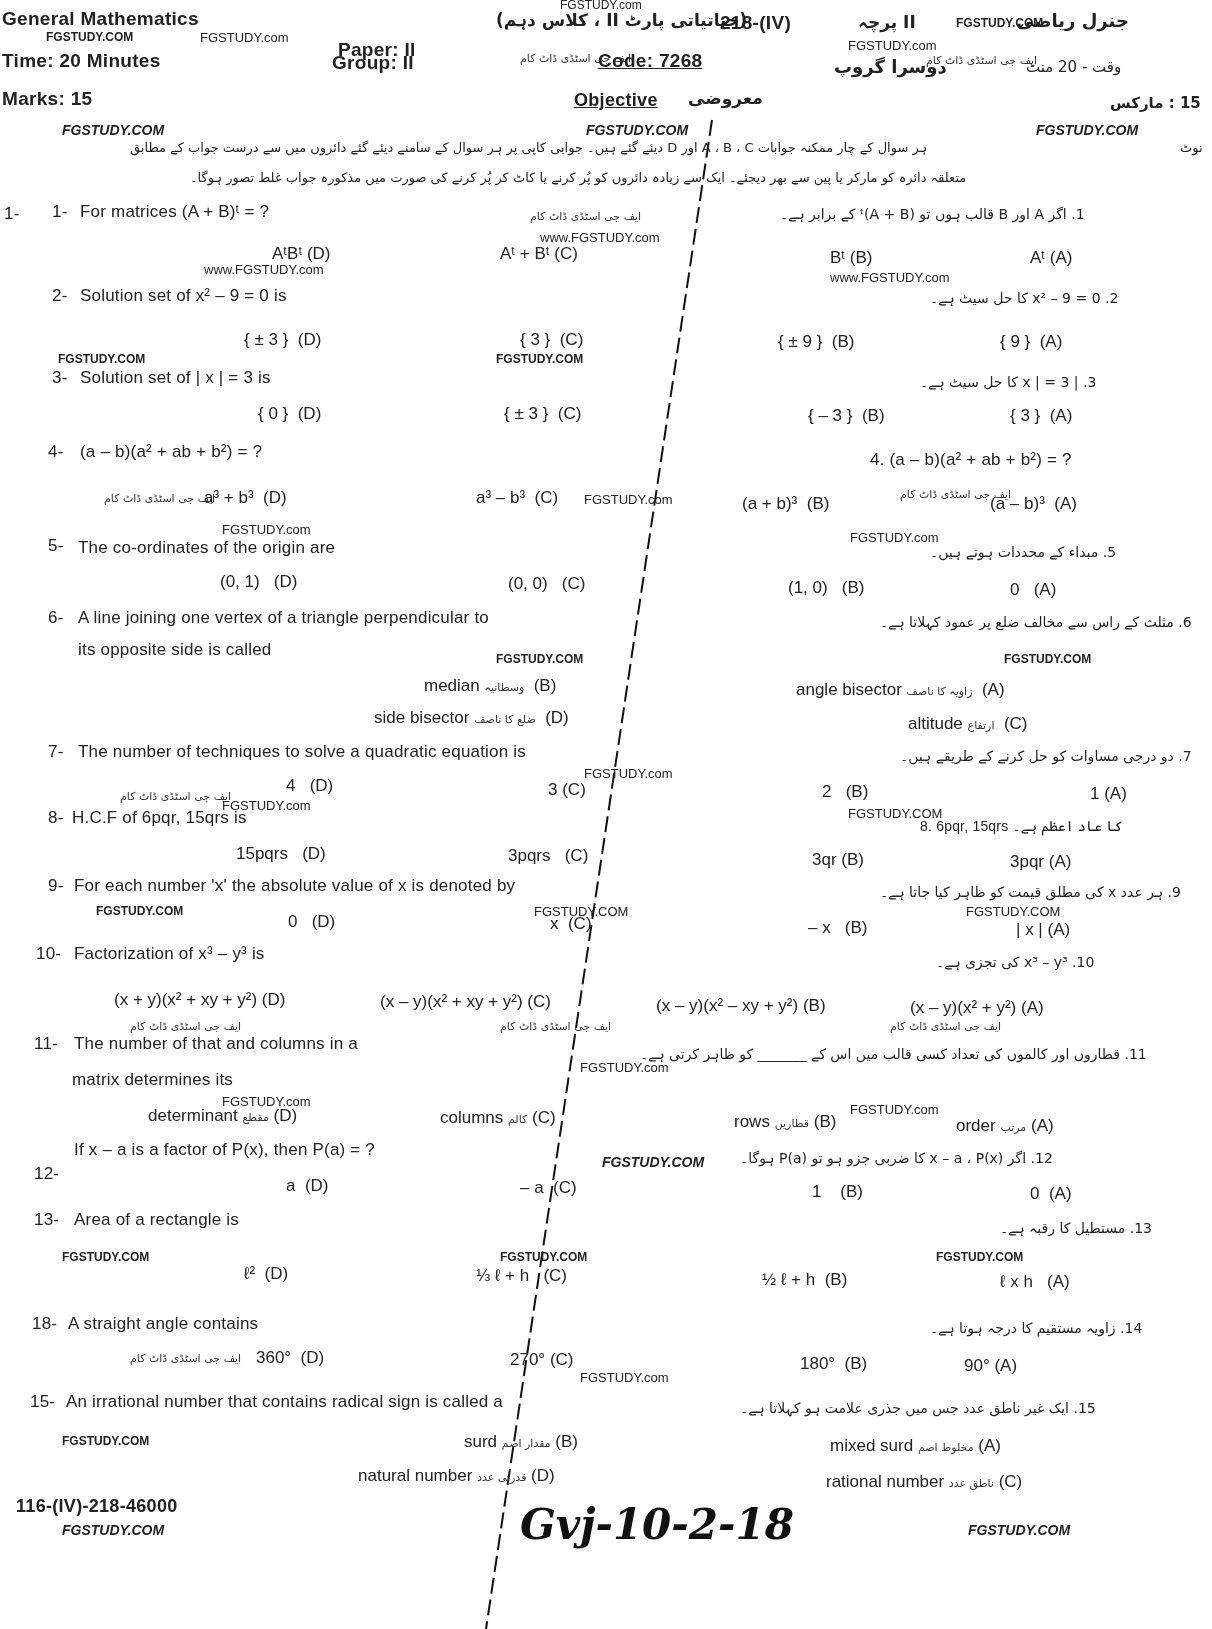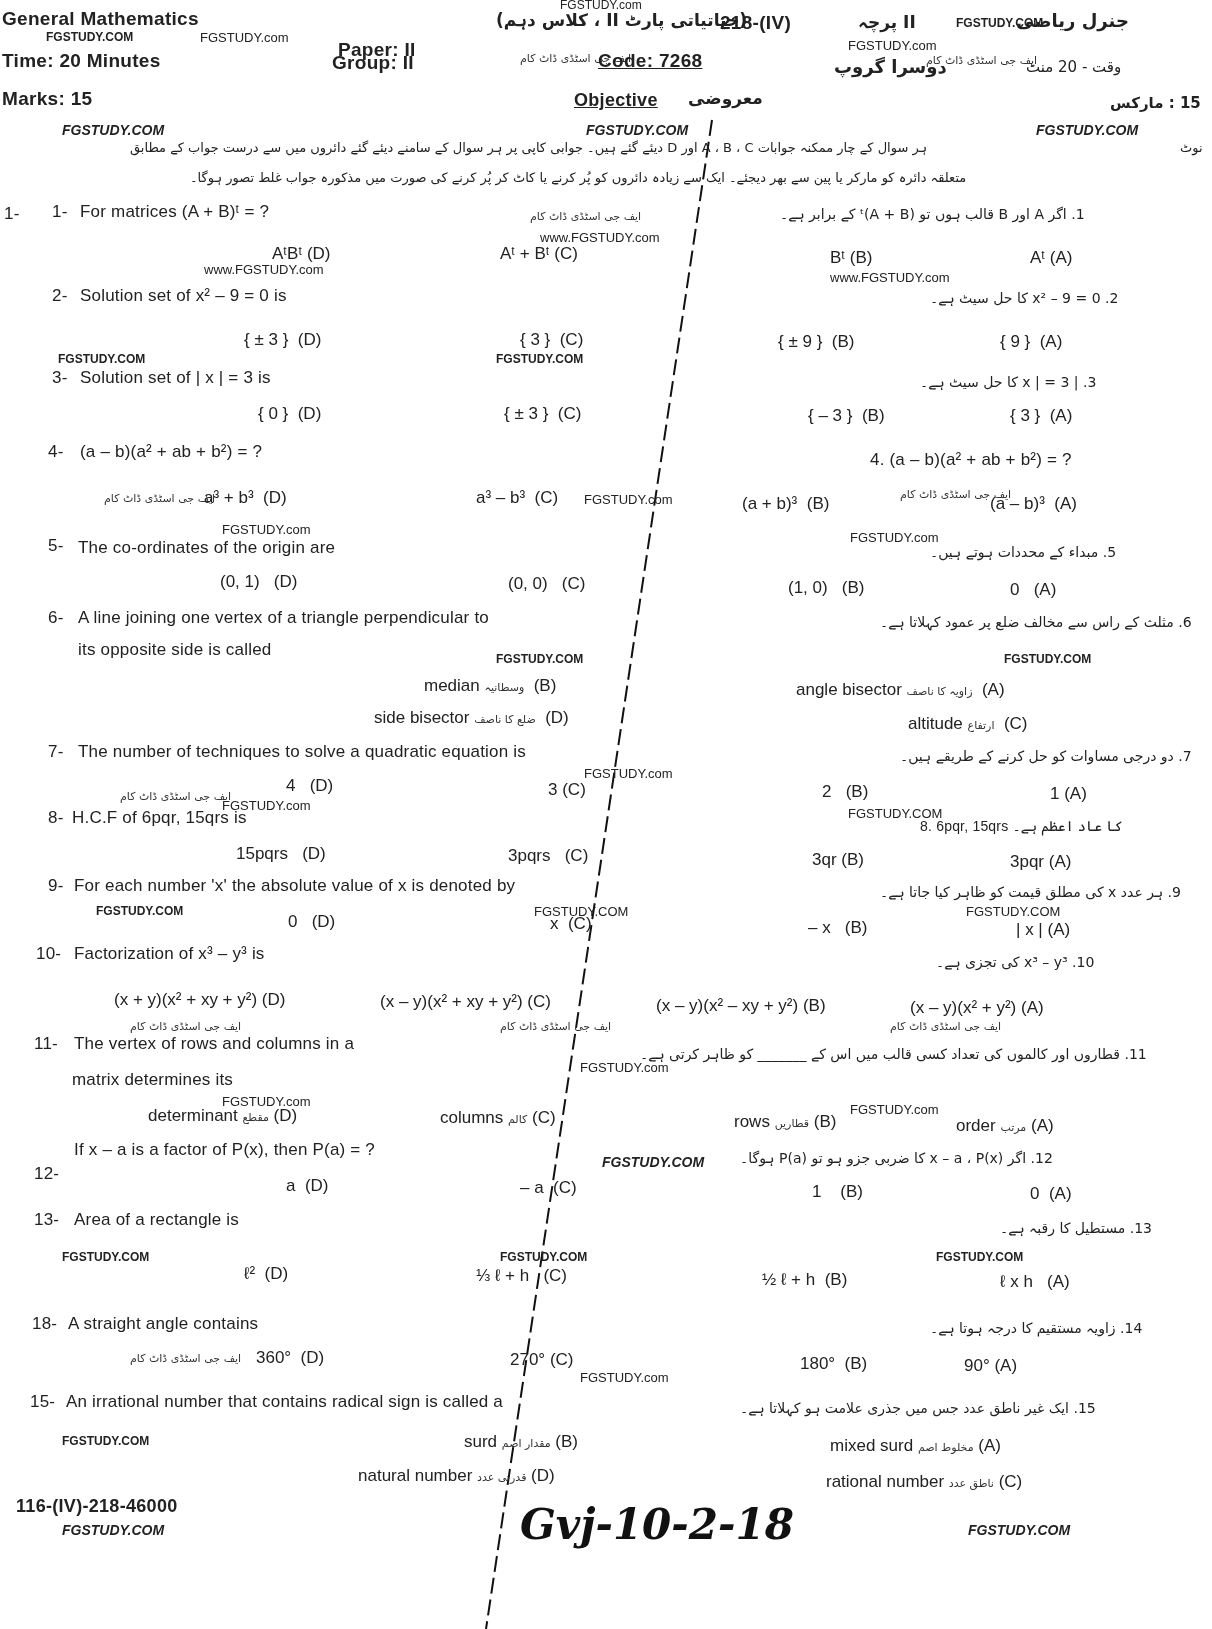--- a/index.html
+++ b/index.html
@@ -120,21 +120,21 @@
 <div class="abs opt" style="left:374px;top:708px;"><span>side bisector</span> <span class="urs">ضلع کا ناصف</span> &nbsp;(D)</div>
 <div class="abs opt" style="left:908px;top:714px;"><span>altitude</span> <span class="urs">ارتفاع</span> &nbsp;(C)</div>
 
 <div class="abs q" style="left:48px;top:742px;">7-</div>
 <div class="abs q" style="left:78px;top:742px;">The number of techniques to solve a quadratic equation is</div>
 <div class="abs ur" style="left:900px;top:748px;font-size:14px;">7. دو درجی مساوات کو حل کرنے کے طریقے ہیں۔</div>
 <div class="abs wms" style="left:584px;top:766px;">FGSTUDY.com</div>
 <div class="abs opt" style="left:286px;top:776px;"><span>4</span> &nbsp; (D)</div>
 <div class="abs opt" style="left:548px;top:780px;"><span>3</span> (C)</div>
 <div class="abs opt" style="left:822px;top:782px;"><span>2</span> &nbsp; (B)</div>
-<div class="abs opt" style="left:1050px;top:784px;"><span>1</span> (A)</div>
+<div class="abs opt" style="left:1090px;top:784px;"><span>1</span> (A)</div>
 <div class="abs urs" style="left:120px;top:790px;">ایف جی اسٹڈی ڈاٹ کام</div>
 
 <div class="abs wms" style="left:222px;top:798px;">FGSTUDY.com</div>
 <div class="abs wms" style="left:848px;top:806px;">FGSTUDY.COM</div>
 <div class="abs q" style="left:48px;top:808px;">8-</div>
 <div class="abs q" style="left:72px;top:808px;">H.C.F  of  6pqr, 15qrs is</div>
 <div class="abs q" style="left:920px;top:818px;font-size:14px;">8. 6pqr, 15qrs کا عاد اعظم ہے۔</div>
 <div class="abs opt" style="left:236px;top:844px;"><span>15pqrs</span> &nbsp; (D)</div>
 <div class="abs opt" style="left:508px;top:846px;"><span>3pqrs</span> &nbsp; (C)</div>
 <div class="abs opt" style="left:812px;top:850px;"><span>3qr</span> (B)</div>
@@ -156,21 +156,21 @@
 <div class="abs ur" style="left:936px;top:954px;font-size:14px;">10. x³ – y³ کی تجزی ہے۔</div>
 <div class="abs opt" style="left:114px;top:990px;"><span>(x + y)(x² + xy + y²)</span> (D)</div>
 <div class="abs opt" style="left:380px;top:992px;"><span>(x – y)(x² + xy + y²)</span> (C)</div>
 <div class="abs opt" style="left:656px;top:996px;"><span>(x – y)(x² – xy + y²)</span> (B)</div>
 <div class="abs opt" style="left:910px;top:998px;"><span>(x – y)(x² + y²)</span> (A)</div>
 <div class="abs urs" style="left:130px;top:1020px;">ایف جی اسٹڈی ڈاٹ کام</div>
 <div class="abs urs" style="left:500px;top:1020px;">ایف جی اسٹڈی ڈاٹ کام</div>
 <div class="abs urs" style="left:890px;top:1020px;">ایف جی اسٹڈی ڈاٹ کام</div>
 
 <div class="abs q" style="left:34px;top:1034px;">11-</div>
-<div class="abs q" style="left:74px;top:1034px;">The vertex of rows and columns in a</div>
+<div class="abs q" style="left:74px;top:1034px;">The number of that and columns in a</div>
 <div class="abs q" style="left:72px;top:1070px;">matrix determines its</div>
 <div class="abs ur" style="left:640px;top:1046px;font-size:14px;">11. قطاروں اور کالموں کی تعداد کسی قالب میں اس کے _______ کو ظاہر کرتی ہے۔</div>
 <div class="abs wms" style="left:580px;top:1060px;">FGSTUDY.com</div>
 <div class="abs wms" style="left:222px;top:1094px;">FGSTUDY.com</div>
 <div class="abs wms" style="left:850px;top:1102px;">FGSTUDY.com</div>
 <div class="abs opt" style="left:148px;top:1106px;"><span>determinant</span> <span class="urs">مقطع</span> (D)</div>
 <div class="abs opt" style="left:440px;top:1108px;"><span>columns</span> <span class="urs">کالم</span> (C)</div>
 <div class="abs opt" style="left:734px;top:1112px;"><span>rows</span> <span class="urs">قطاریں</span> (B)</div>
 <div class="abs opt" style="left:956px;top:1116px;"><span>order</span> <span class="urs">مرتب</span> (A)</div>
 

